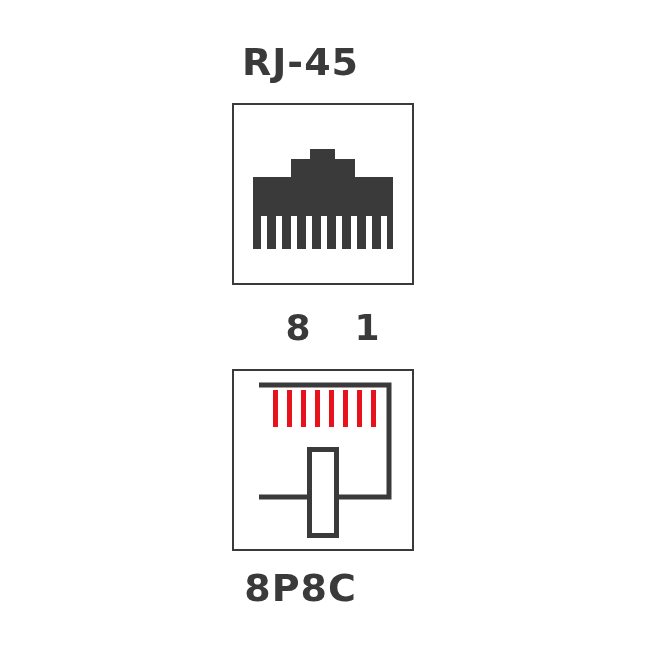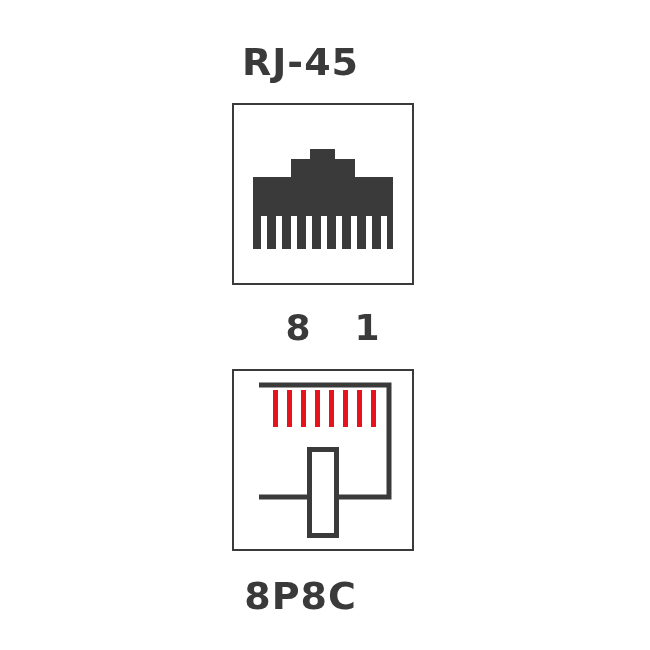--- a/index.html
+++ b/index.html
@@ -2,21 +2,21 @@
 <html><head>
   <meta charset="utf-8">
   <style>
     html, body { margin: 0; padding: 0; background: #ffffff; }
     body { width: 650px; height: 650px; position: relative; overflow: hidden; font-family: "DejaVu Sans", sans-serif; }
     .label { position: absolute; left: 0; width: 601px; text-align: center; color: #3a3a3a; font-weight: bold; font-family: "DejaVu Sans", sans-serif; }
     .title { top: 40px; font-size: 38px; letter-spacing: 1px; }
     .pins { top: 307px; font-size: 36px; margin-left: 32px; }
     .pins span { display: inline-block; }
     .pins .p8 { margin-right: 44px; }
-    .footer { top: 566px; font-size: 38px; letter-spacing: 1px; margin-top: 8px; }
+    .footer { top: 566px; font-size: 38px; letter-spacing: 1px; }
     .box { position: absolute; left: 232px; width: 178px; height: 178px; border: 2px solid #3a3a3a; box-sizing: content-box; }
     .box-top { top: 103px; }
     .box-bottom { top: 369px; }
     svg { position: absolute; left: 0; top: 0; }
   </style>
 </head>
 <body>
 
 <div class="label title">RJ-45</div>
 

